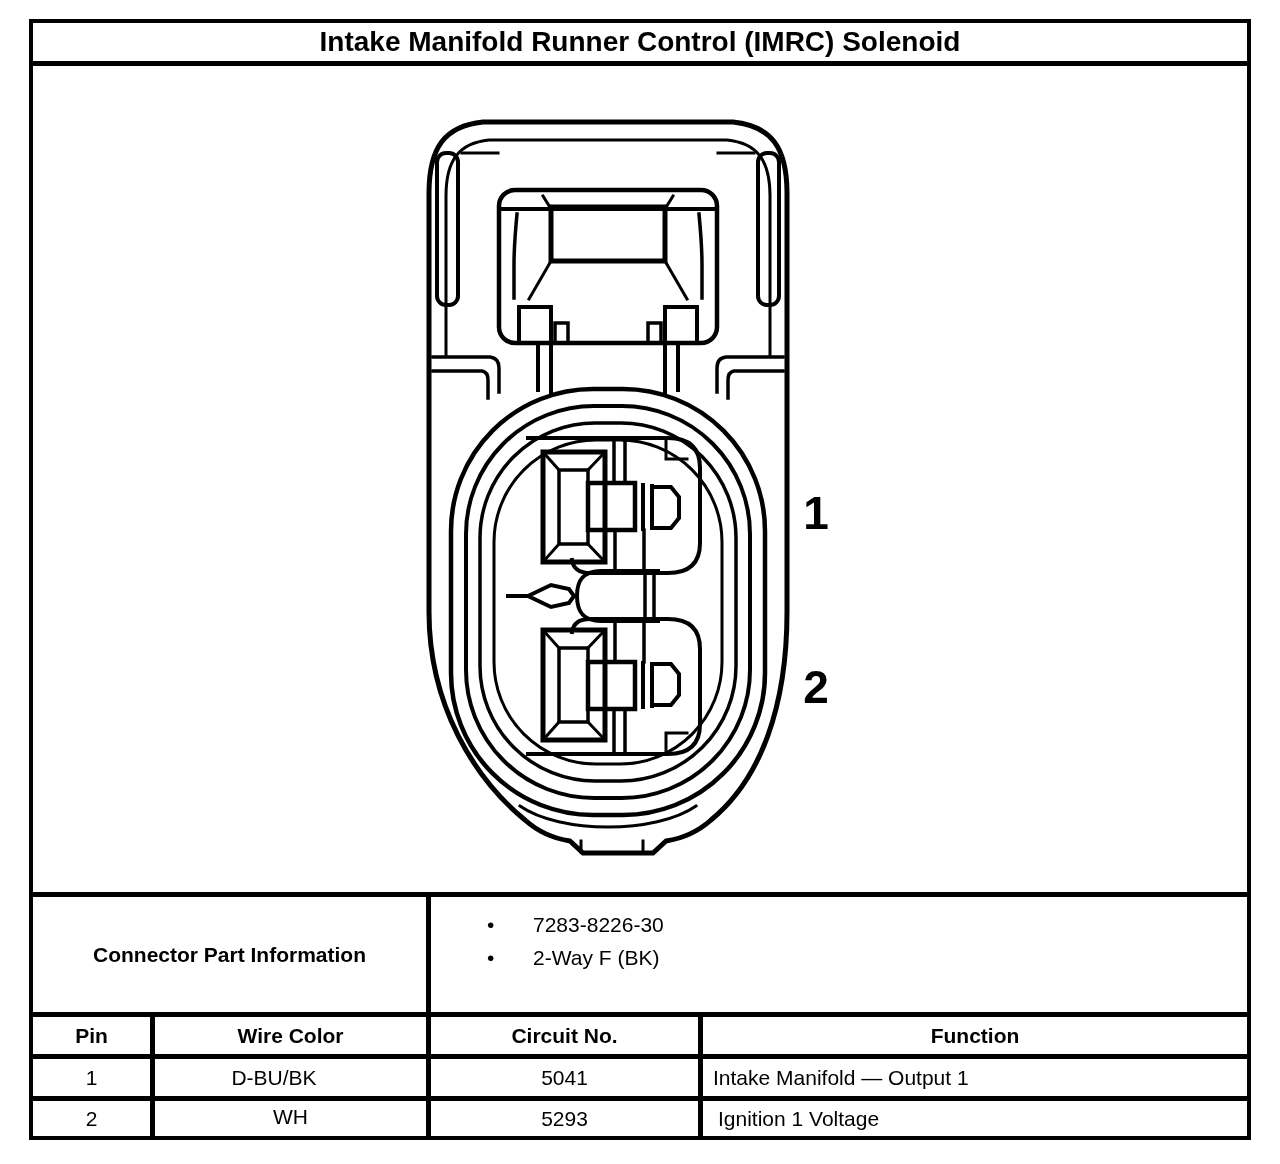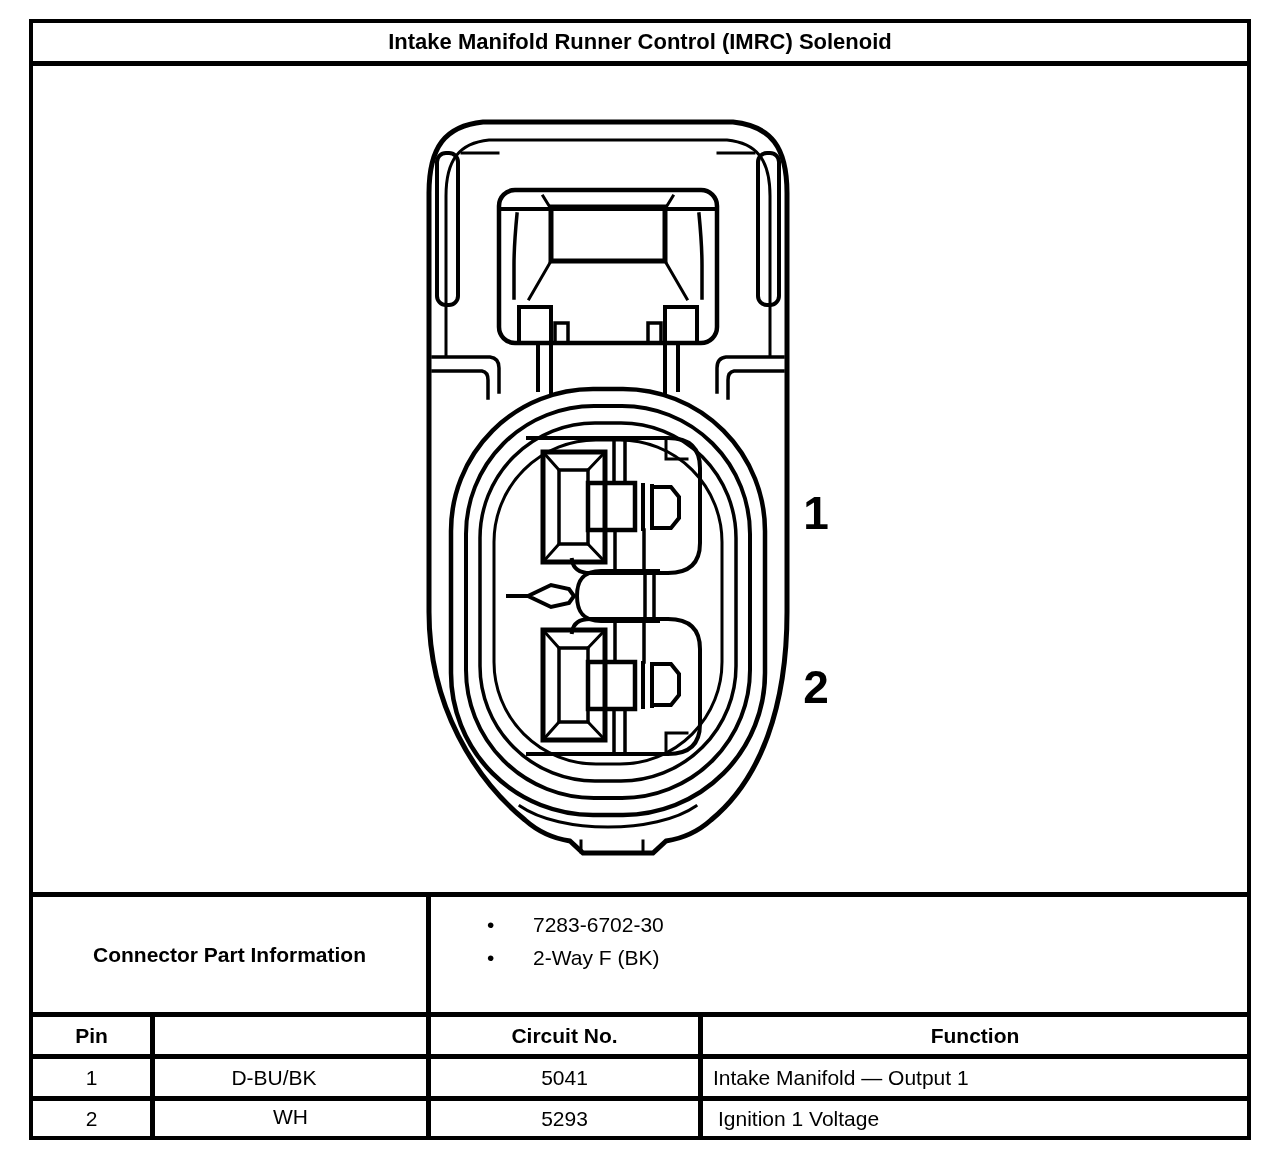--- a/index.html
+++ b/index.html
@@ -7,21 +7,21 @@
     position:relative;width:1280px;height:1164px;background:#ffffff;
     font-family:"Liberation Sans", sans-serif;color:#000;overflow:hidden;
   }
   .frame{position:absolute;left:29px;top:19px;width:1222px;height:1121px;
     border:4px solid #000;box-sizing:border-box;}
   .hl,.vl{position:absolute;background:#000;}
   .cell{position:absolute;display:flex;align-items:center;justify-content:center;
     font-size:21px;line-height:1.2;box-sizing:border-box;}
   .bold{font-weight:bold;border-radius:22px;}
   .left{justify-content:flex-start;padding-left:10px;}
-  .title{font-size:22px;font-weight:bold;}
+  .title{font-size:28px;font-weight:bold;}
   .bullets{position:absolute;left:478px;top:908px;width:740px;}
   .bullet-row{display:flex;align-items:center;height:33px;font-size:21px;}
   .dot{display:inline-block;margin-left:9px;width:46px;font-size:21px;}
   svg text{font-family:"Liberation Sans", sans-serif;}
 </style>
 </head>
 <body>
 
 <div id="page">
 
@@ -95,35 +95,36 @@
   </svg>
 
   <div class="hl" style="left:29px;top:892px;width:1222px;height:5px;"></div>
 
   <div class="cell bold" style="left:33px;top:897px;width:393px;height:115px;">Connector Part Information</div>
   <div class="vl" style="left:426px;top:892px;width:5px;height:248px;"></div>
 
   <div class="bullets">
     <div class="bullet-row">
       <span class="dot">•</span>
-      <span>7283-6702-30</span>
+      <span>7283-8226-30</span>
     </div>
     <div class="bullet-row">
       <span class="dot">•</span>
       <span>2-Way F (BK)</span>
     </div>
   </div>
 
   <div class="hl" style="left:29px;top:1012px;width:1222px;height:5px;"></div>
   <div class="hl" style="left:29px;top:1054px;width:1222px;height:5px;"></div>
   <div class="hl" style="left:29px;top:1096px;width:1222px;height:5px;"></div>
   <div class="vl" style="left:150px;top:1012px;width:5px;height:128px;"></div>
   <div class="vl" style="left:698px;top:1012px;width:5px;height:128px;"></div>
 
   <div class="cell bold" style="left:33px;top:1017px;width:117px;height:37px;">Pin</div>
+  <div class="cell bold" style="left:155px;top:1017px;width:271px;height:37px;">Wire Color</div>
   <div class="cell bold" style="left:431px;top:1017px;width:267px;height:37px;">Circuit No.</div>
   <div class="cell bold" style="left:703px;top:1017px;width:544px;height:37px;">Function</div>
 
   <div>
     <div class="cell" style="left:33px;top:1059px;width:117px;height:37px;">1</div>
     <div class="cell" style="left:155px;top:1059px;width:238px;height:37px;">D-BU/BK</div>
     <div class="cell" style="left:431px;top:1059px;width:267px;height:37px;">5041</div>
     <div class="cell left" style="left:703px;top:1059px;width:608px;height:37px;">Intake Manifold — Output 1</div>
   </div>
 

